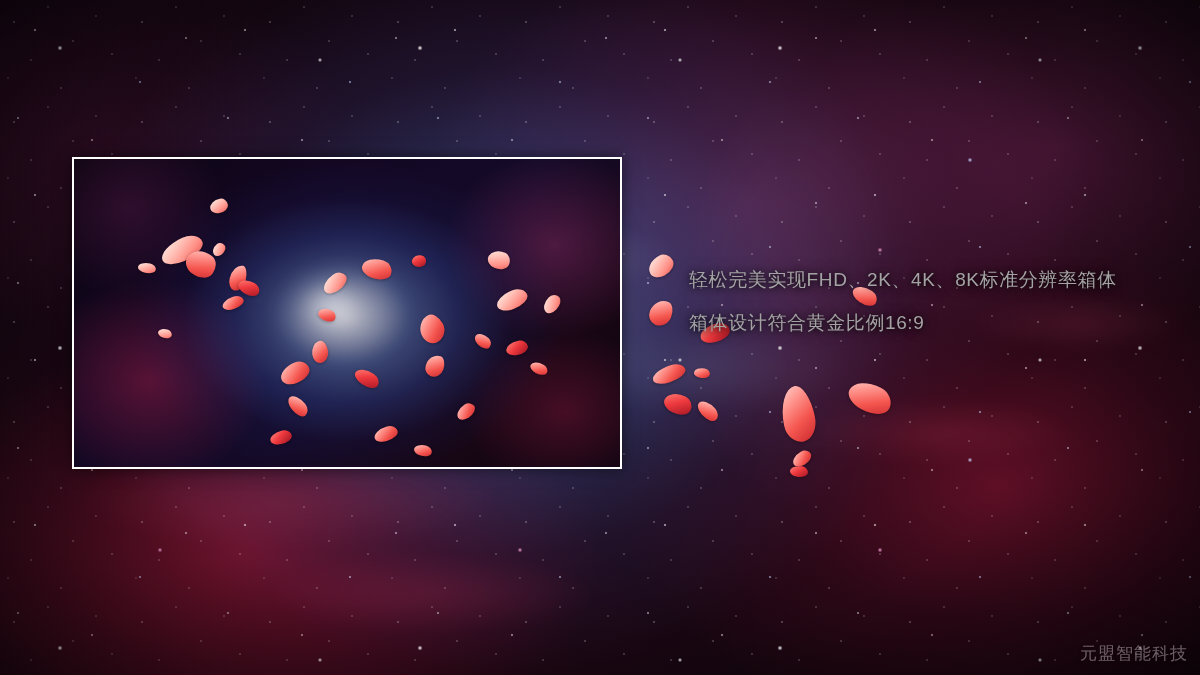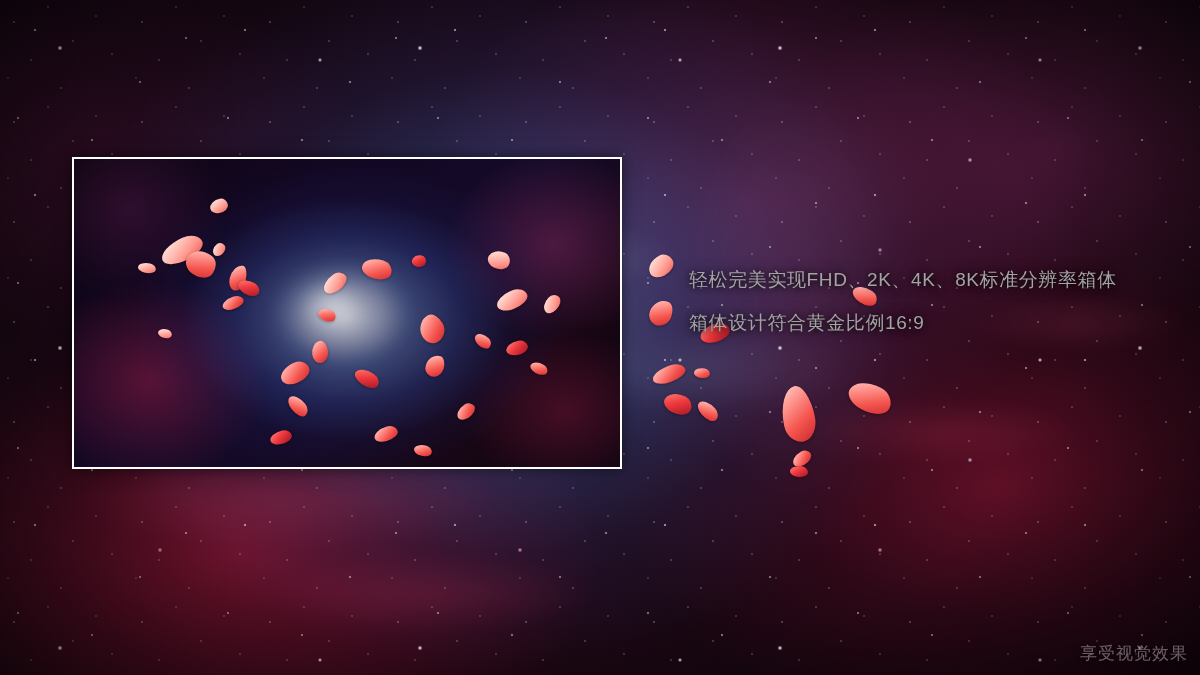--- a/index.html
+++ b/index.html
@@ -287,15 +287,15 @@
   <span class="petal" style="left:782px; top:386px; width:32px; height:56px; transform:rotate(-12deg); border-radius:58% 42% 50% 50% / 66% 60% 40% 34%;"></span>
   <span class="petal" style="left:848px; top:384px; width:44px; height:28px; transform:rotate(28deg);"></span>
   <span class="petal" style="left:792px; top:452px; width:20px; height:13px; transform:rotate(-30deg);"></span>
   <span class="petal deep" style="left:790px; top:466px; width:18px; height:11px; transform:rotate(8deg);"></span>
 
   <div class="body-copy">
     <p>轻松完美实现FHD、2K、4K、8K标准分辨率箱体</p>
     <p>箱体设计符合黄金比例16:9</p>
   </div>
 
-  <div class="watermark">享受视觉效果</div>
+  <div class="watermark">元盟智能科技</div>
 
 </div>
 
 </body></html>

